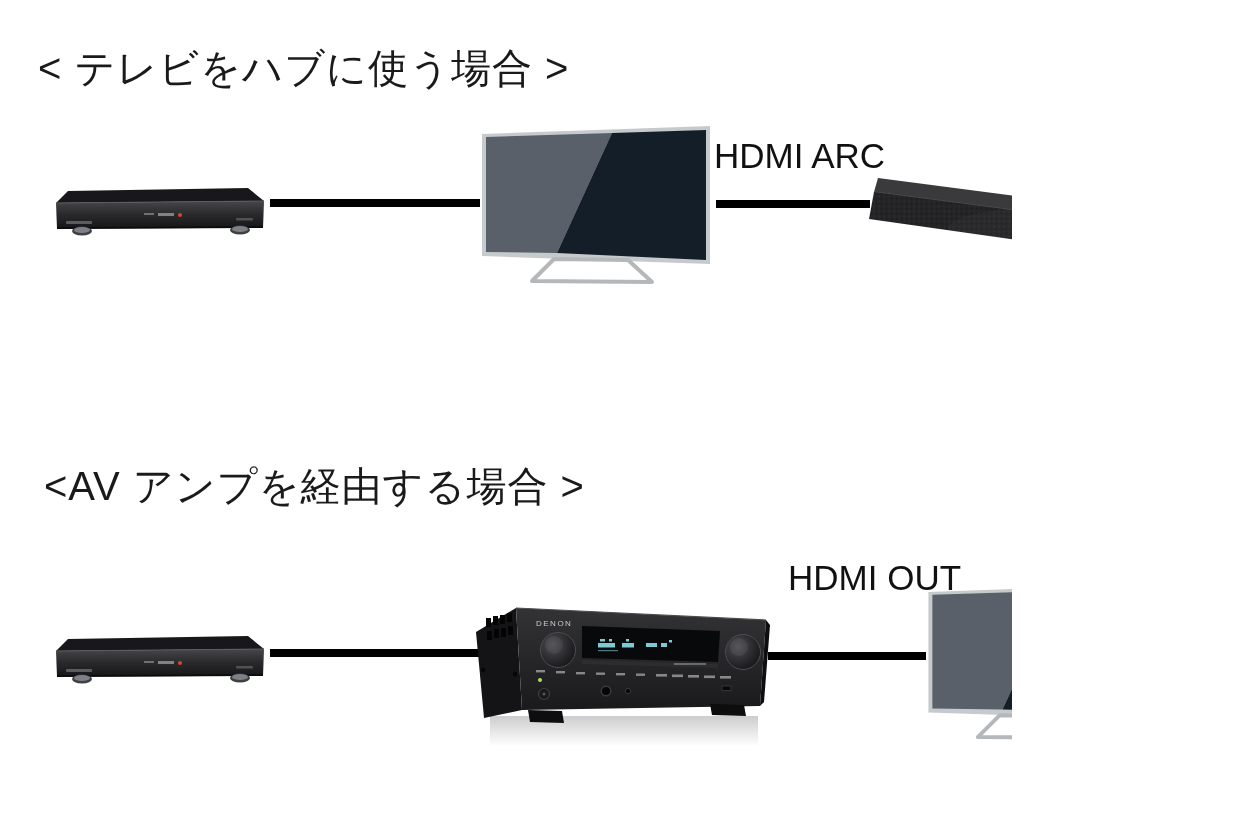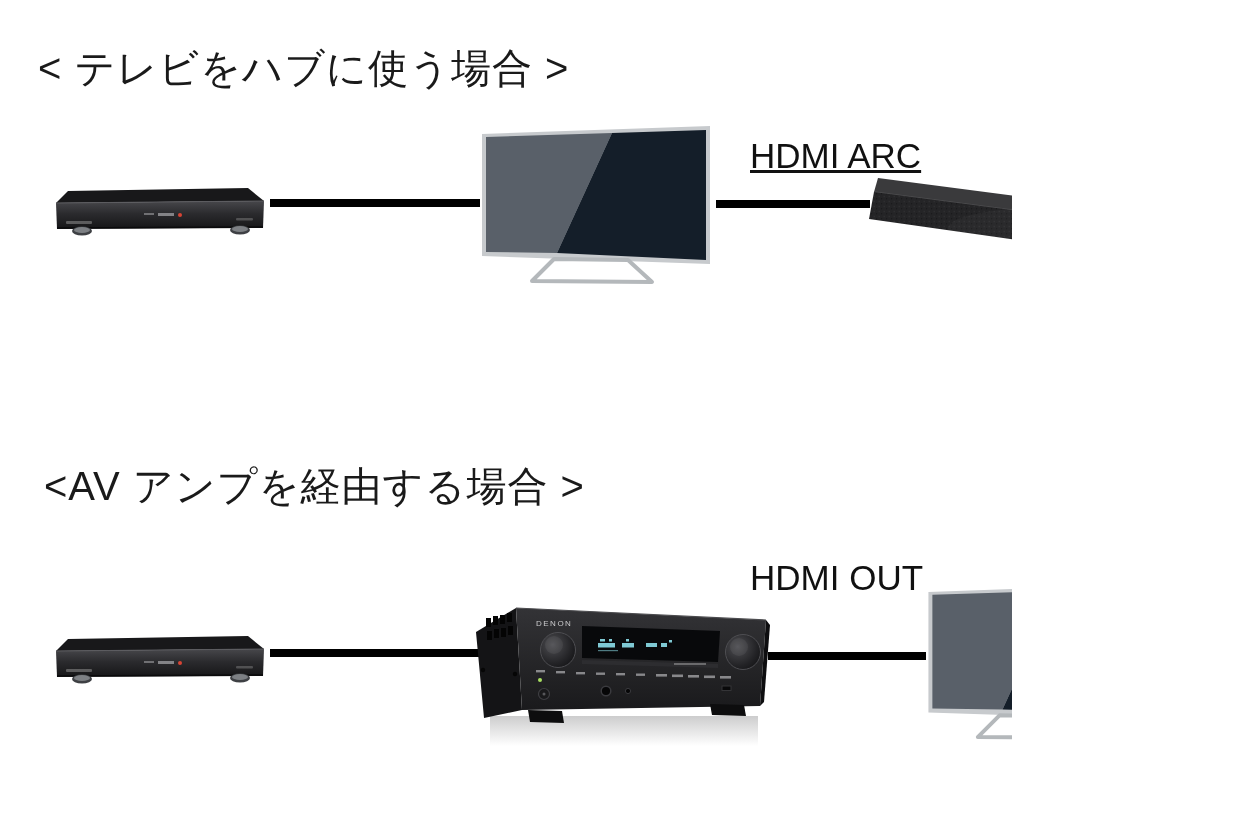--- a/index.html
+++ b/index.html
@@ -9,22 +9,22 @@
   }
   .heading{
     position:absolute;margin:0;font-size:40px;font-weight:400;color:#1a1a1a;
     letter-spacing:1px;white-space:nowrap;line-height:1.1;
   }
   .h1{left:38px;top:46px;}
   .h2{left:44px;top:464px;}
   .conn-label{
     position:absolute;font-size:35px;font-weight:400;color:#111;white-space:nowrap;line-height:1;
   }
-  .lbl-arc{left:750px;top:138px;text-decoration:underline;}
-  .lbl-out{left:750px;top:560px;}
+  .lbl-arc{left:714px;top:138px;}
+  .lbl-out{left:788px;top:560px;}
   .cable{position:absolute;height:8px;background:#000;}
   .c1{left:270px;top:199px;width:210px;}
   .c2{left:716px;top:200px;width:154px;}
   .c3{left:270px;top:649px;width:210px;}
   .c4{left:768px;top:652px;width:158px;}
   .dev{position:absolute;display:block;}
   .rec1{left:52px;top:185px;}
   .rec2{left:52px;top:633px;}
   .tv1{left:480px;top:126px;}
   .tv2{left:926px;top:584px;}

